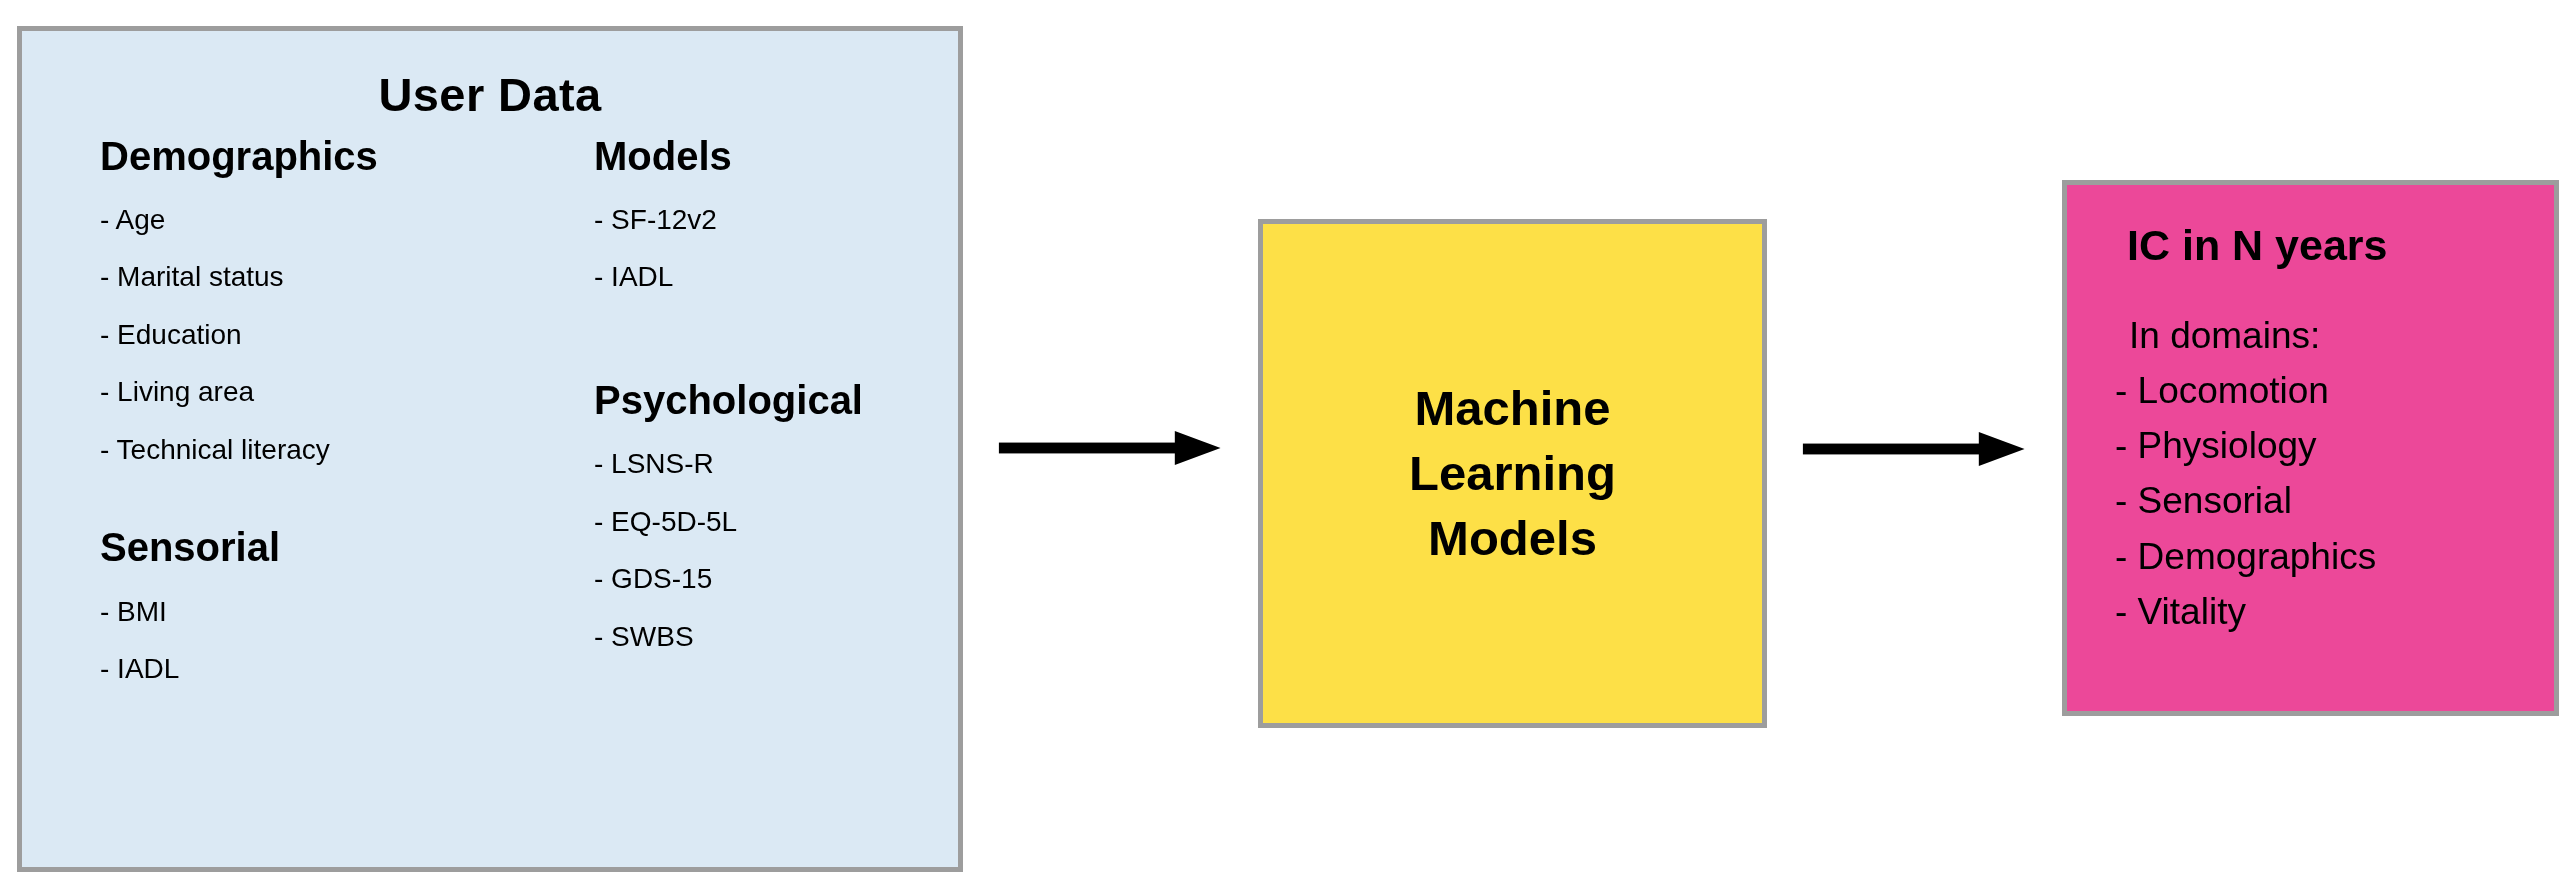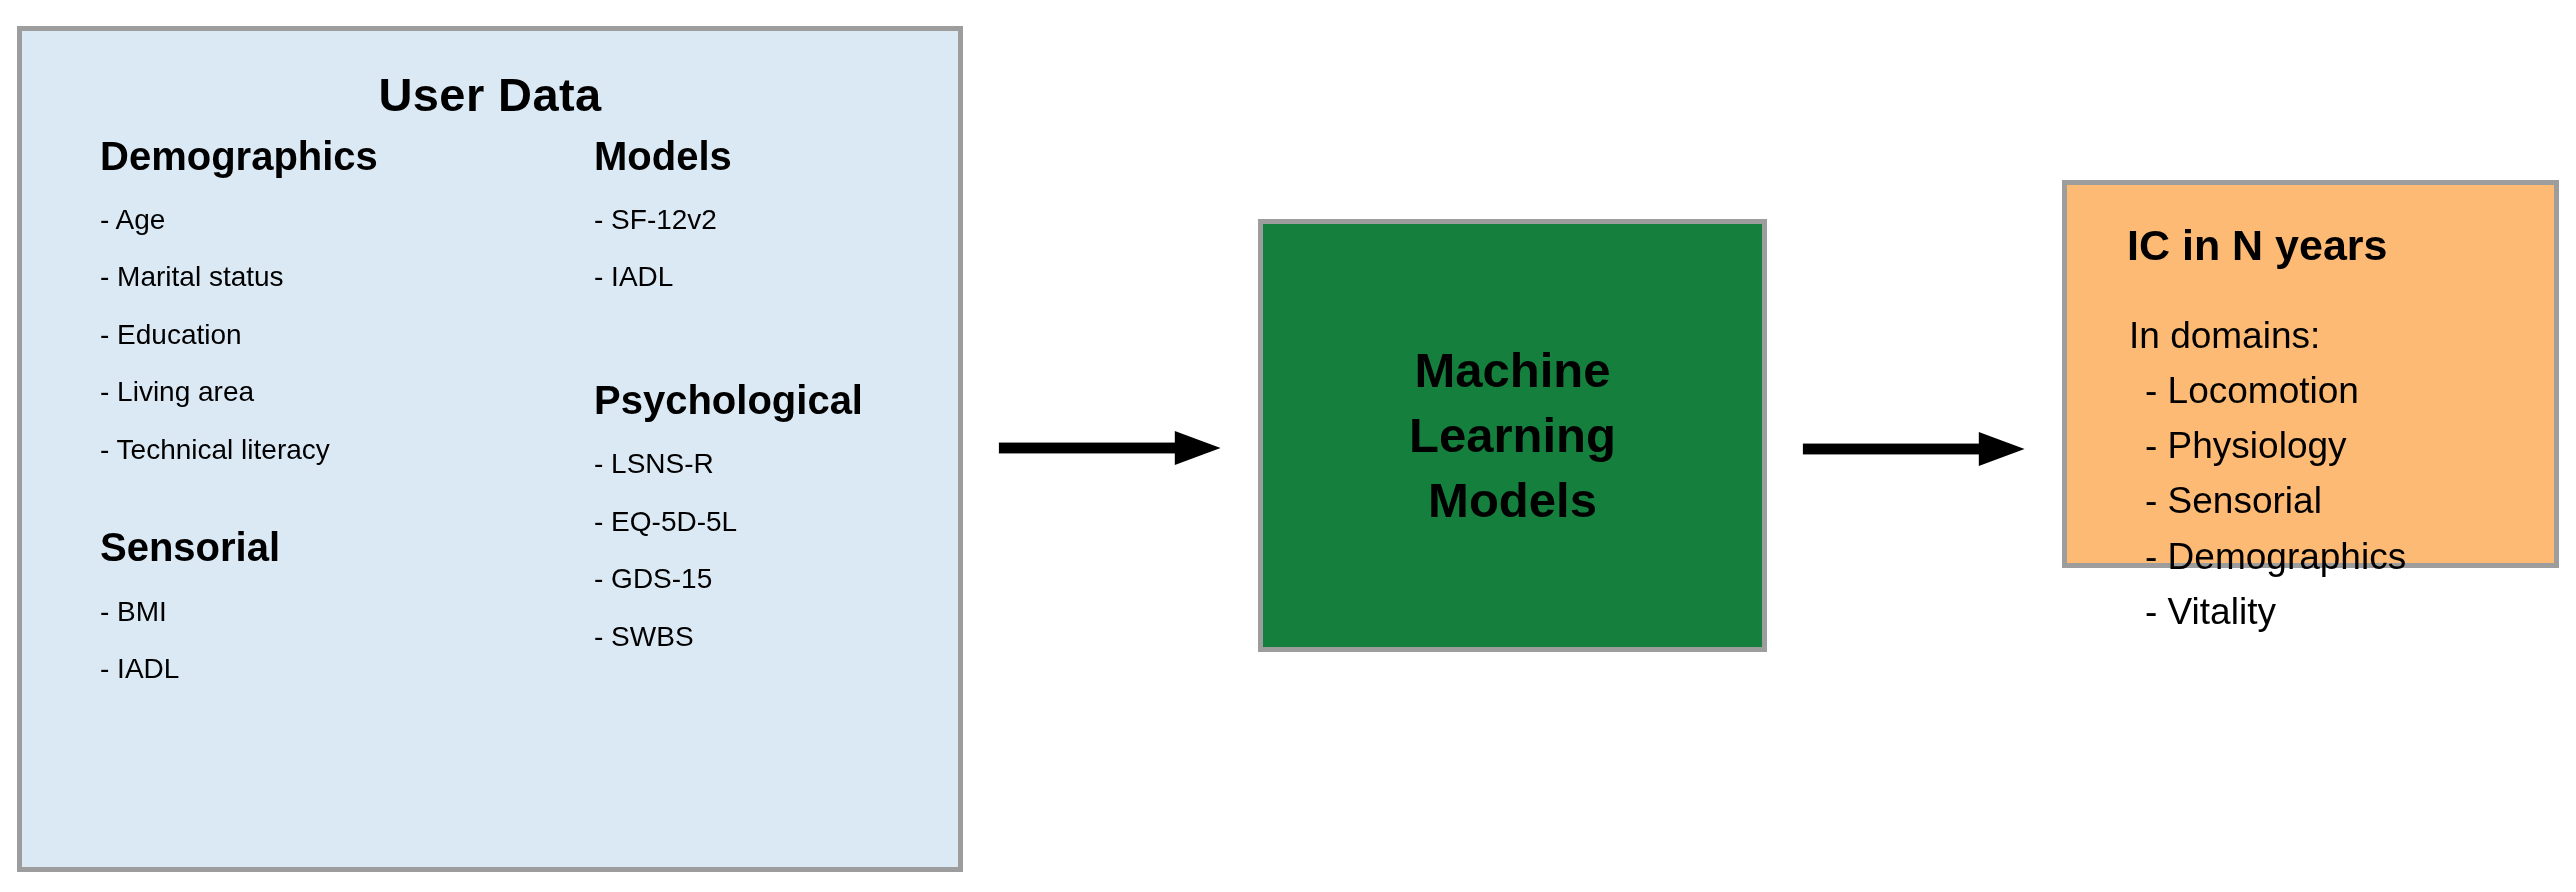--- a/index.html
+++ b/index.html
@@ -69,42 +69,42 @@
   }
 
   
   .row { position: absolute; left: 0; white-space: nowrap; margin-left: 28px; }
 
   
   #ml-box {
     left: 1258px;
     top: 219px;
     width: 509px;
-    height: 433px;
-    background: #15803d;
+    height: 509px;
+    background: #fde047;
     display: flex;
     align-items: center;
     justify-content: center;
   }
   #ml-label {
     font-size: 49px;
     font-weight: bold;
     color: #000000;
     text-align: center;
     line-height: 1.32;
     white-space: pre-line;
   }
 
   
   #outcome-box {
     left: 2062px;
     top: 180px;
     width: 497px;
-    height: 388px;
-    background: #fdba74;
+    height: 536px;
+    background: #ec4899;
     padding-left: 26px;
   }
   #outcome-title {
     position: absolute;
     left: 60px;
     top: 39px;
     font-size: 43px;
     font-weight: bold;
     color: #000000;
     line-height: 1;
@@ -114,21 +114,21 @@
     position: absolute;
     left: 62px;
     top: 132px;
     font-size: 37px;
     color: #000000;
     line-height: 1;
     white-space: nowrap;
   }
   .outcome-item {
     position: absolute;
-    left: 78px;
+    left: 48px;
     font-size: 37px;
     color: #000000;
     line-height: 1;
     white-space: nowrap;
     text-align: right;
   }
 
   
   .arrow { position: absolute; }
 </style>

